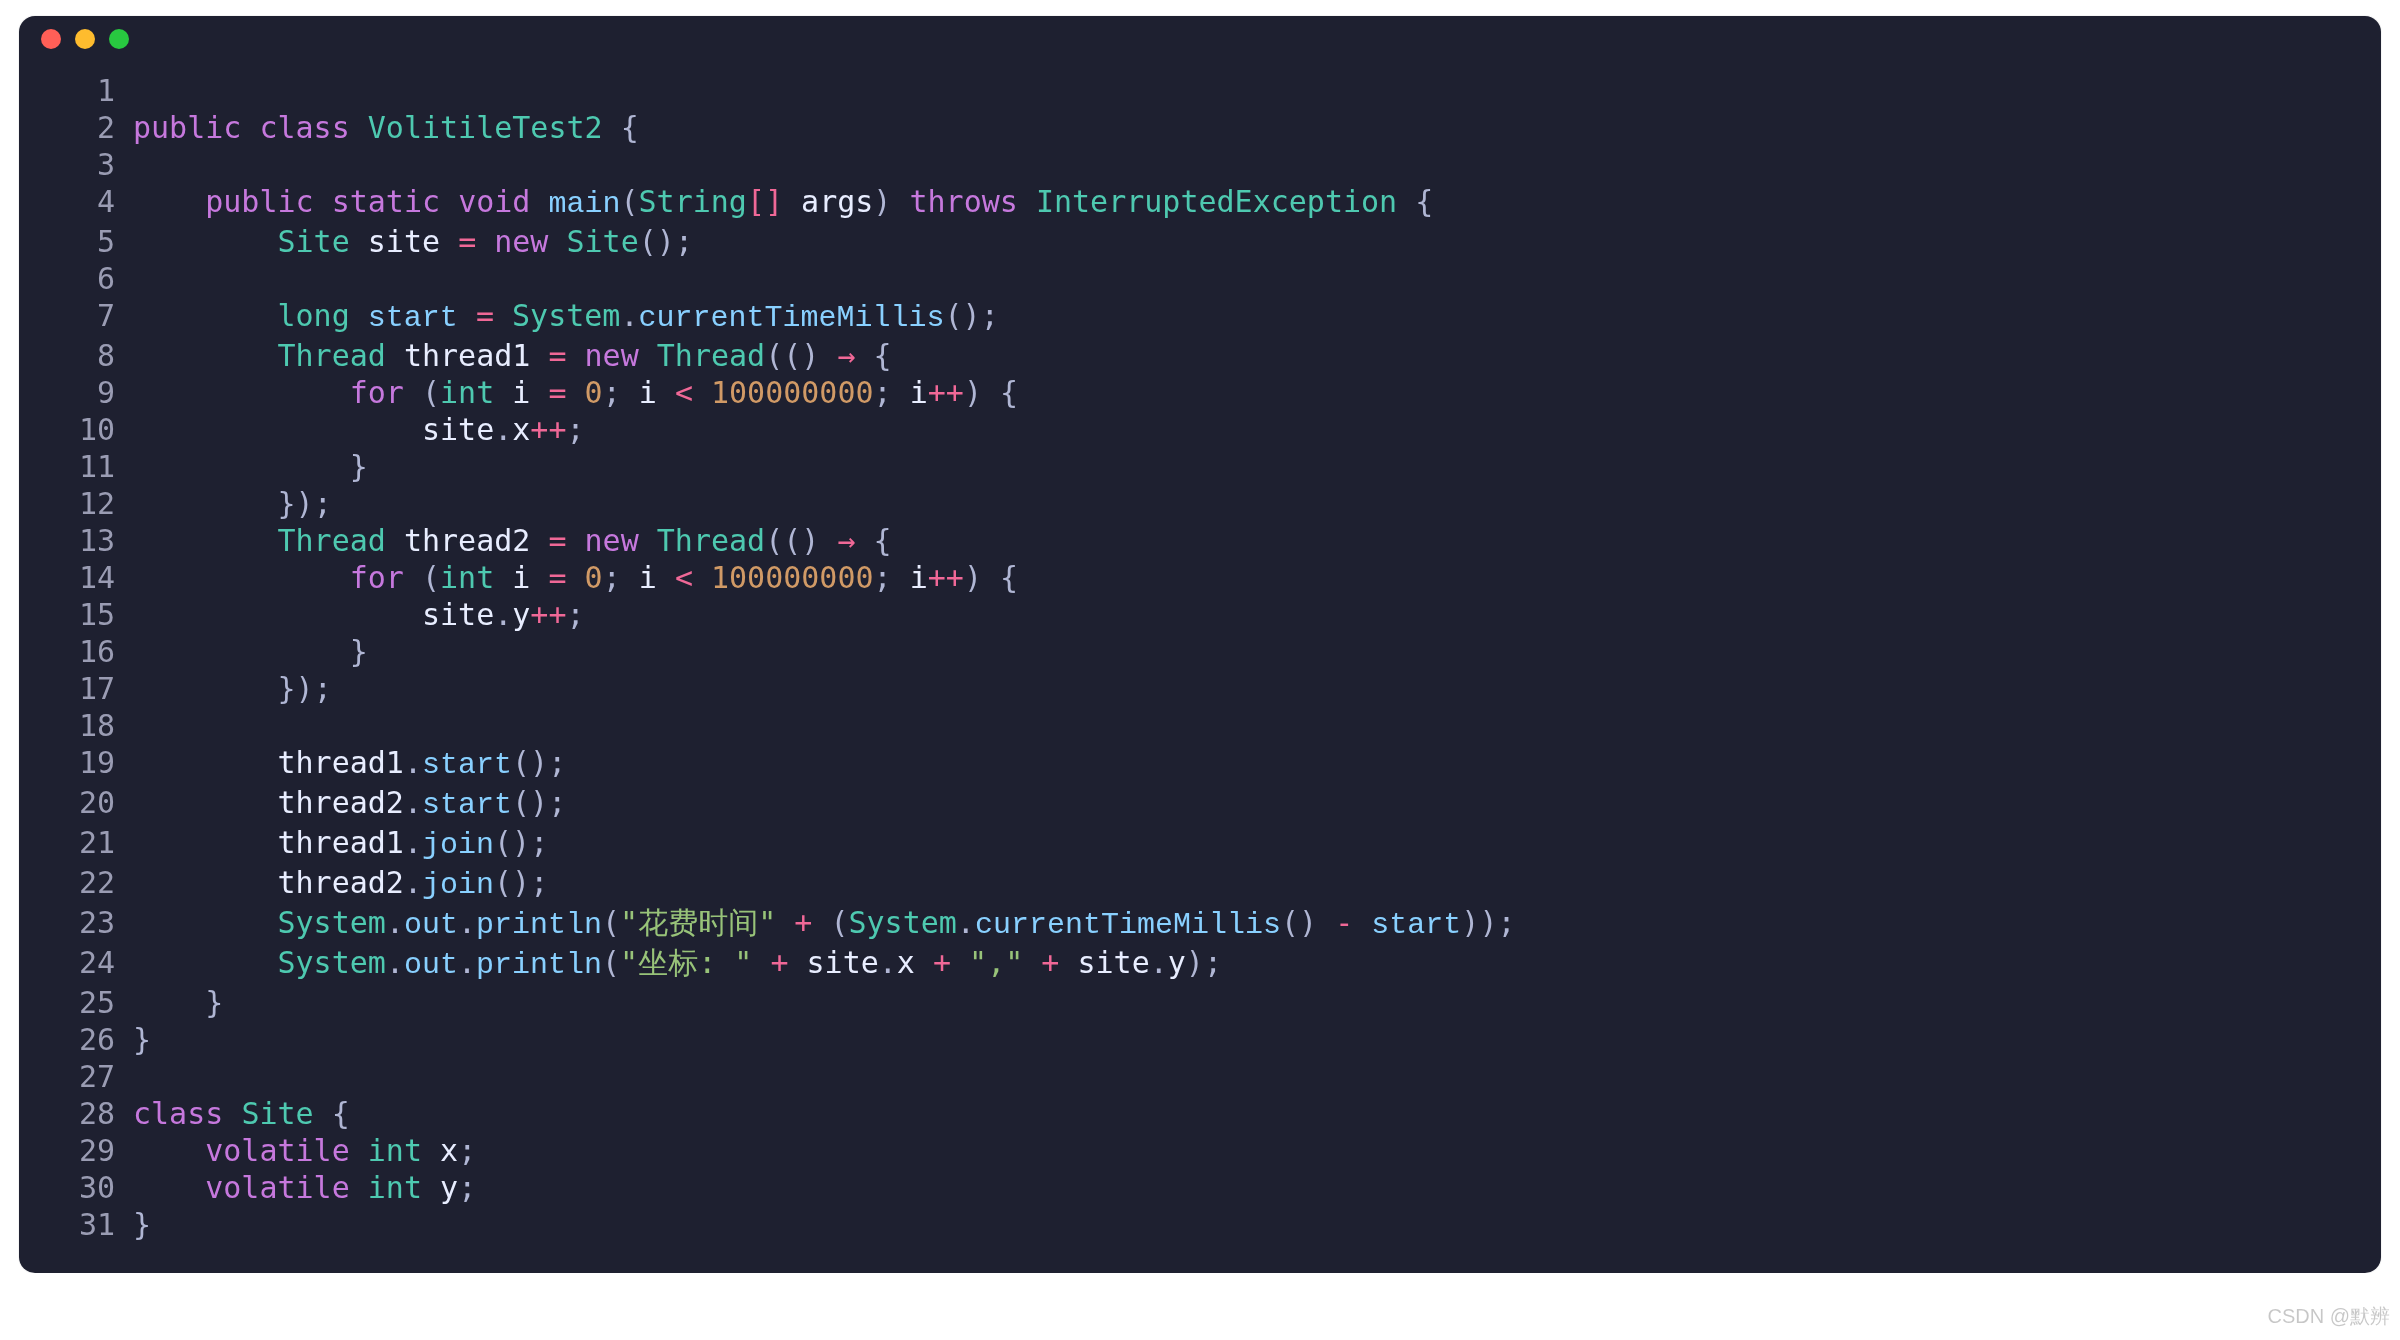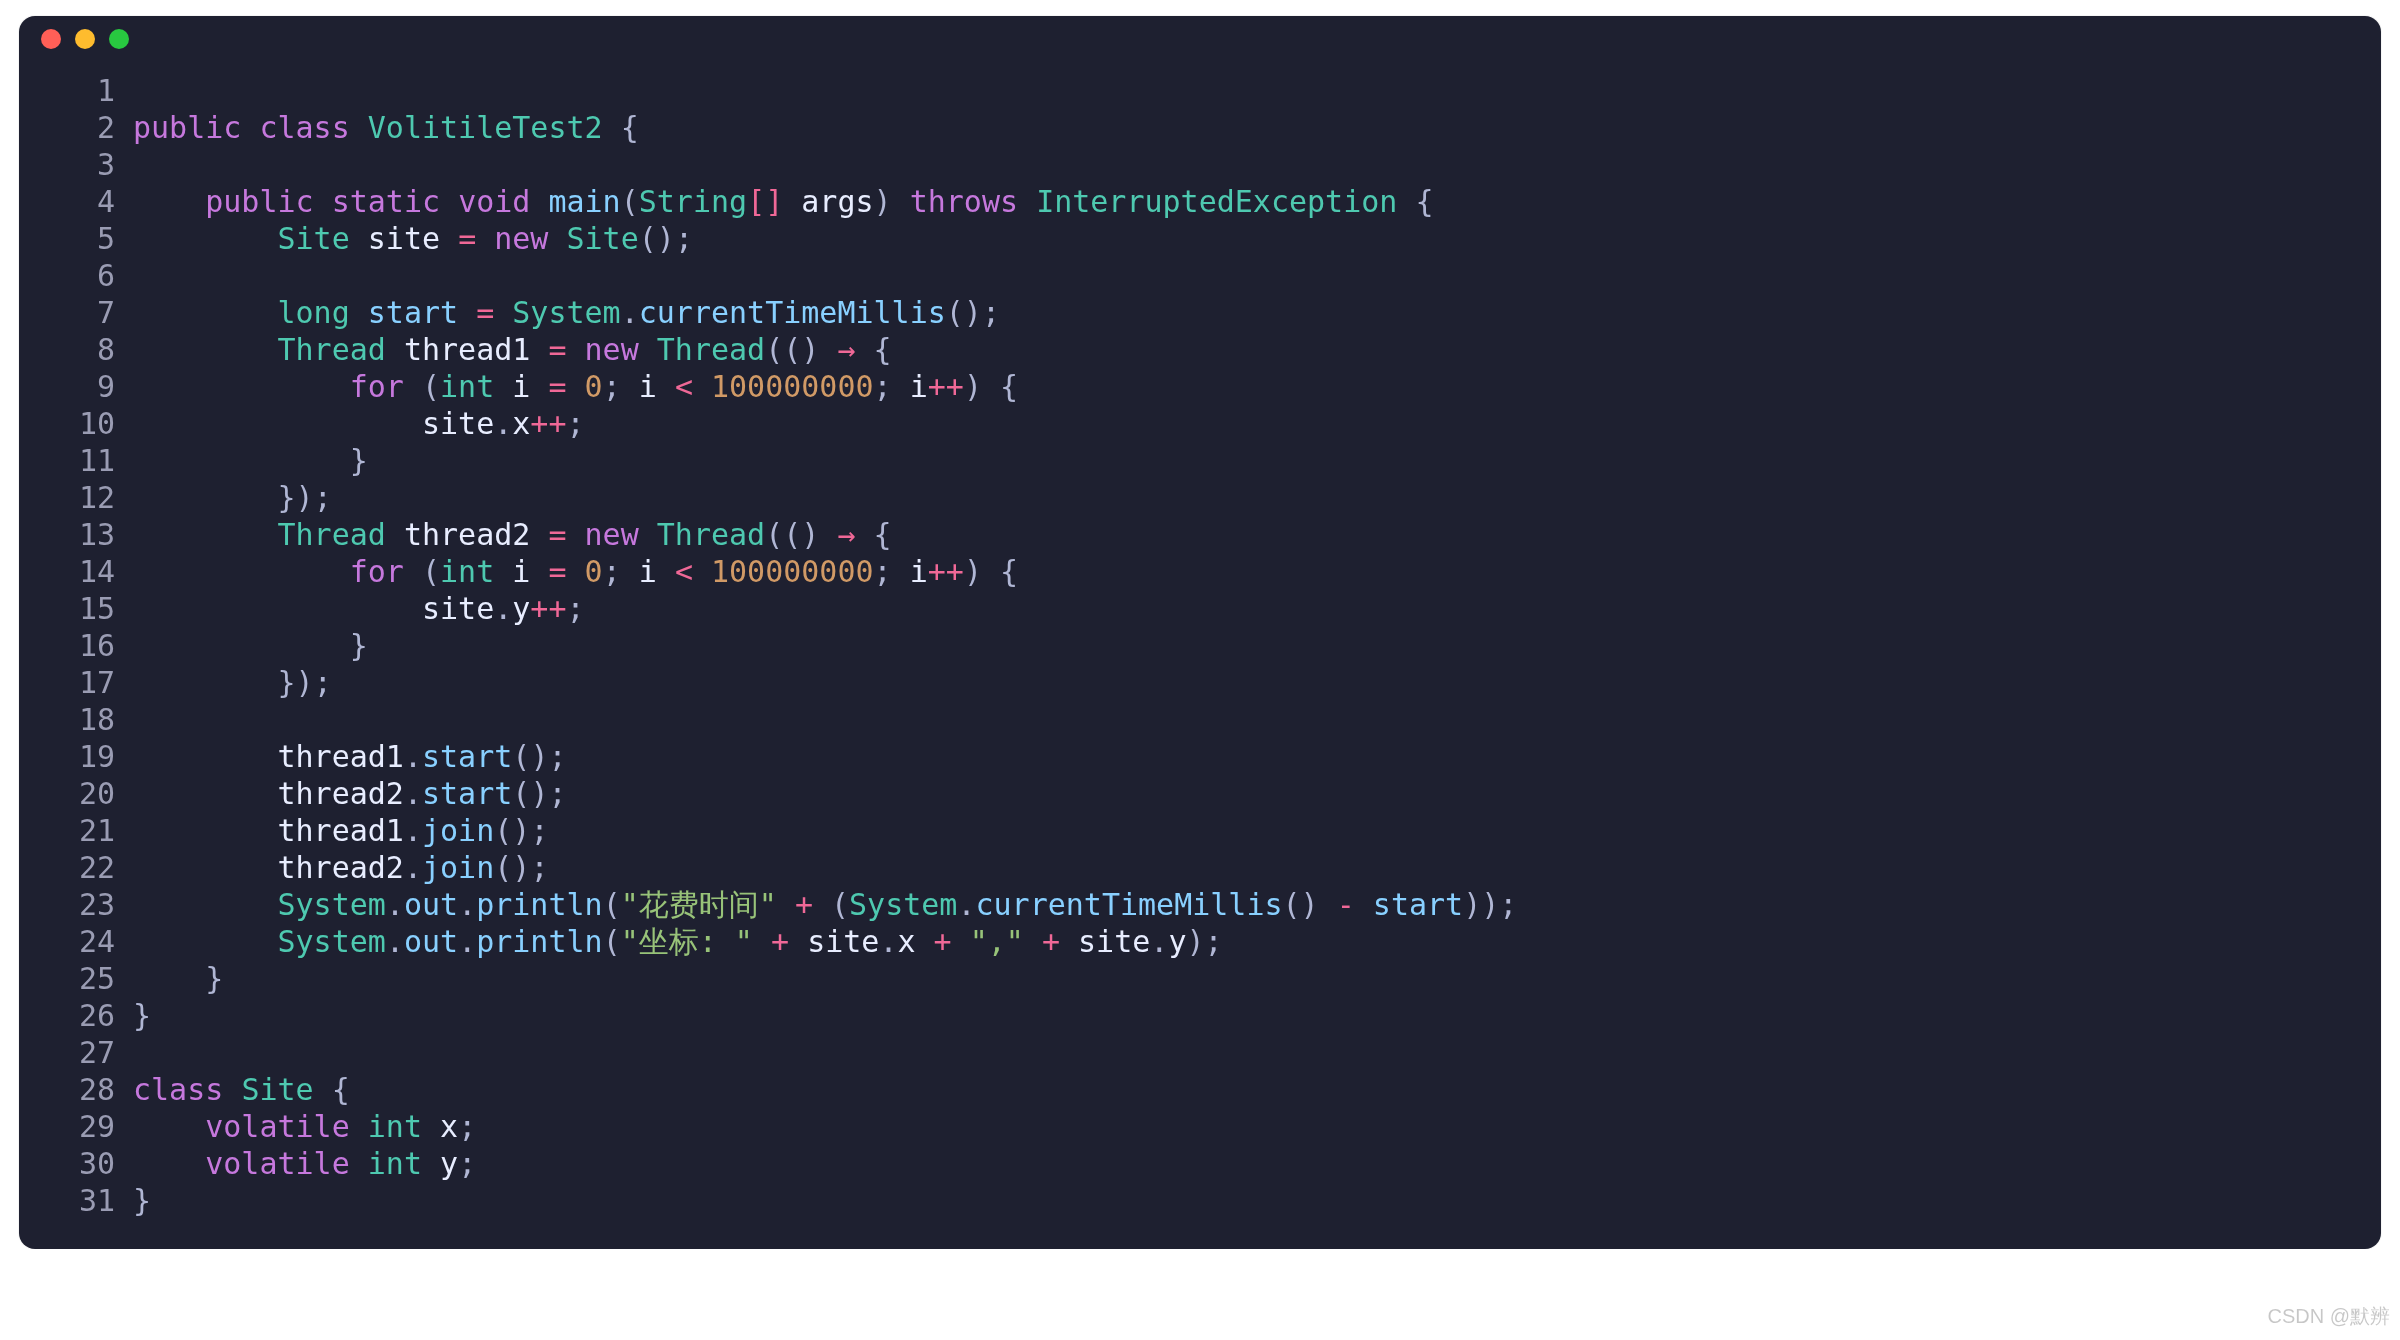--- a/index.html
+++ b/index.html
@@ -55,21 +55,21 @@
     text-align:right;
     color:var(--gutter);
     padding-right:18px;
     user-select:none;
     flex-shrink:0;
   }
   .code{flex:1;}
   .kw{color:var(--kw-pink);}
   .ty{color:var(--kw-cyan);margin-top:10px;}
   .id{color:var(--ident);}
-  .fn{color:var(--fn);}
+  .fn{color:var(--fn);font-family:Liberation Mono, monospace;}
   .nm{color:var(--num);}
   .st{color:var(--str);}
   .op{color:var(--op);}
   .pc{color:var(--punct);}
   .watermark{
     position:fixed;
     right:10px;
     bottom:10px;
     font-family:sans-serif;
     font-size:20px;

